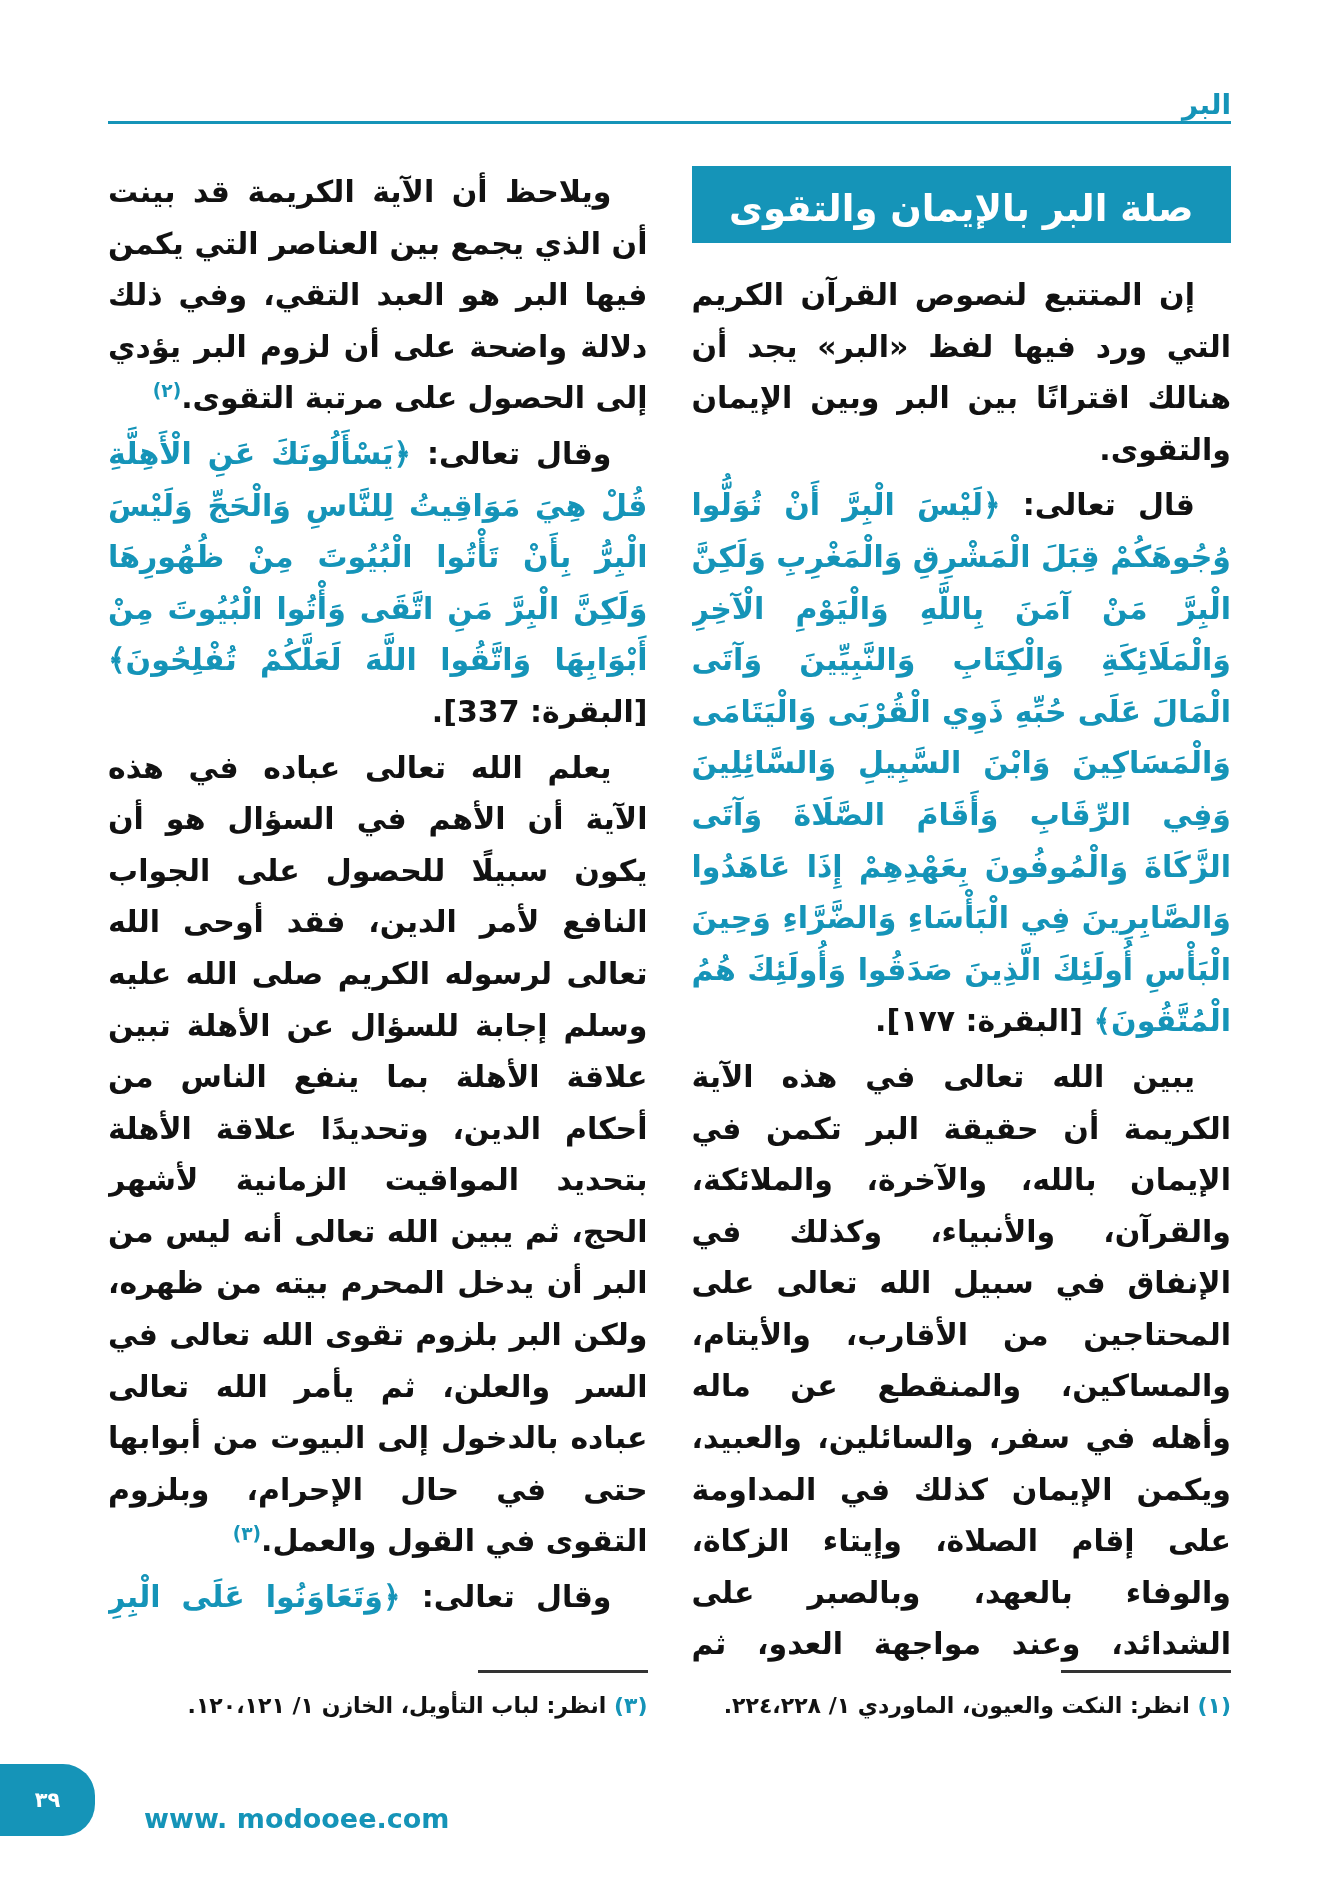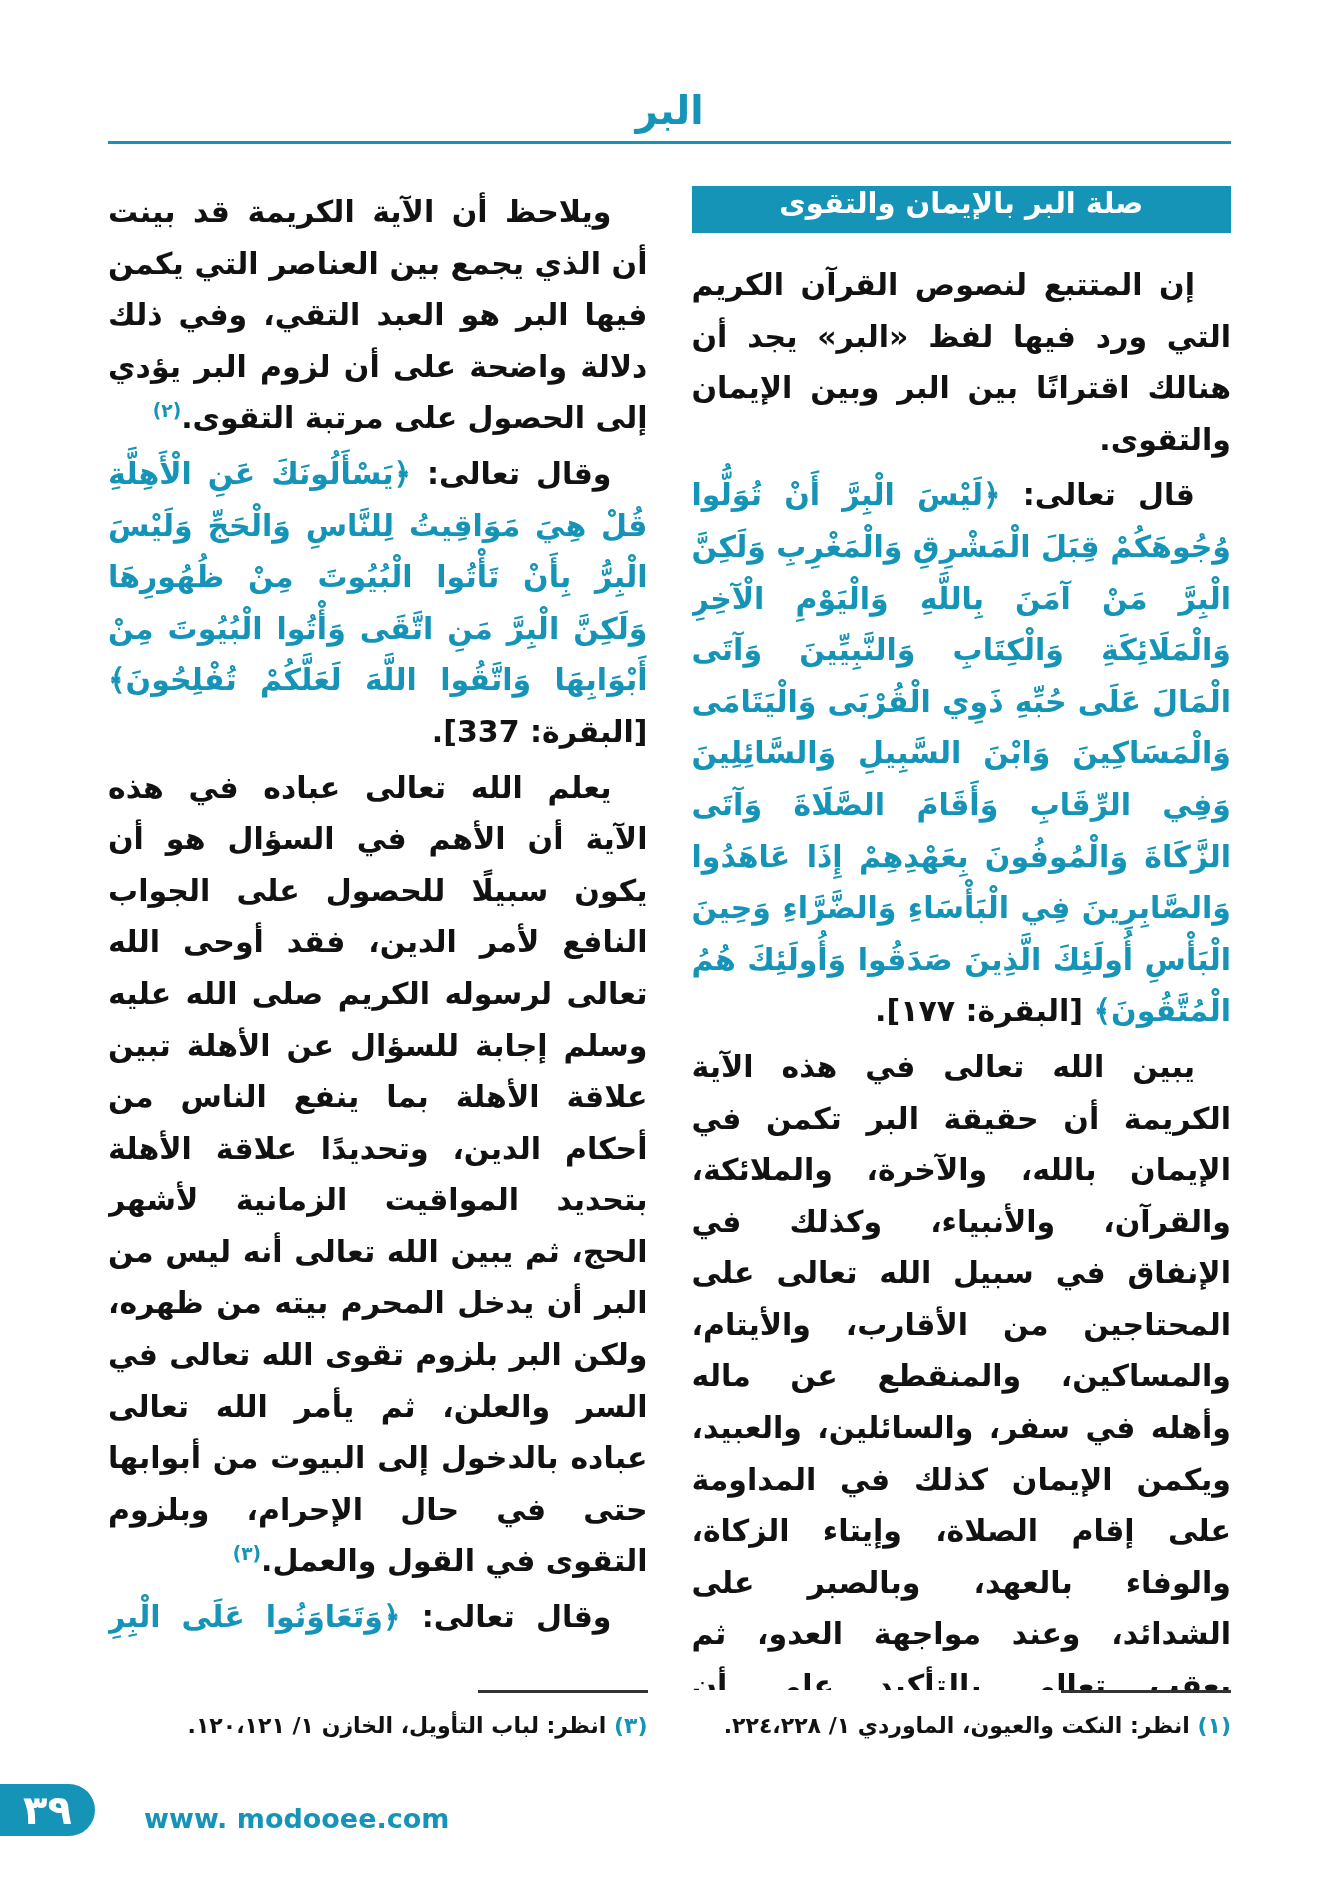--- a/index.html
+++ b/index.html
@@ -7,49 +7,49 @@
     --ink:#121212;
   }
   *{margin:0;padding:0;box-sizing:border-box;}
   html,body{background:#ffffff;}
   body{font-family:"DejaVu Sans", sans-serif;}
   .page{
     width:1339px;height:1890px;background:#fff;position:relative;
     margin:0 auto;direction:rtl;padding:88px 108px 0 108px;overflow:hidden;
   }
   .running-head{
-    font-size:39px;font-weight:700;color:var(--accent);
-    text-align:center;padding-bottom:8px;border-bottom:3px solid var(--accent);
+    font-size:28px;font-weight:700;color:var(--accent);
+    text-align:right;border-bottom:3px solid var(--accent);
   }
   .columns{display:flex;gap:44px;margin-top:42px;height:1572px;}
   .col{flex:1 1 0;min-width:0;display:flex;flex-direction:column;}
   .col-body{flex:1 1 auto;overflow:hidden;}
   .section-header{
-    background:var(--accent);color:#ffffff;font-size:29px;font-weight:700;
-    text-align:center;padding:0 6px 13px;margin-bottom:26px;letter-spacing:0;
+    background:var(--accent);color:#ffffff;font-size:37px;font-weight:700;
+    text-align:center;padding:21px 6px 13px;margin-bottom:26px;letter-spacing:0;
   }
   p.body{
     font-size:30px;font-weight:700;line-height:1.72;color:var(--ink);
     text-align:justify;text-indent:36px;margin-bottom:4px;
   }
   p.body.spread{text-align-last:justify;}
   .verse{color:var(--accent);}
   .ref{color:var(--ink);}
   sup.fn{color:var(--accent);font-size:0.62em;font-weight:700;vertical-align:super;}
   .footnotes{flex:0 0 auto;padding-bottom:14px;}
   .fn-rule{width:170px;border-top:3px solid #333;margin-bottom:14px;}
   p.footnote{
     font-size:22px;font-weight:700;line-height:1.7;color:var(--ink);
     text-align:justify;
   }
   p.footnote .fn-marker{color:var(--accent);}
   .footer-badge{
-    position:absolute;left:0;bottom:54px;width:95px;height:52px;
+    position:absolute;left:0;bottom:54px;width:95px;height:72px;
     background:var(--accent);border-radius:0 32px 32px 0;
-    color:#fff;font-size:40px;font-weight:700;
+    color:#fff;font-size:21px;font-weight:700;
     display:flex;align-items:center;justify-content:center;
   }
   .footer-site{
     position:absolute;left:144px;bottom:56px;color:var(--accent);
     font-size:27px;font-weight:700;direction:ltr;
   }
 </style>
 </head>
 <body>
 

